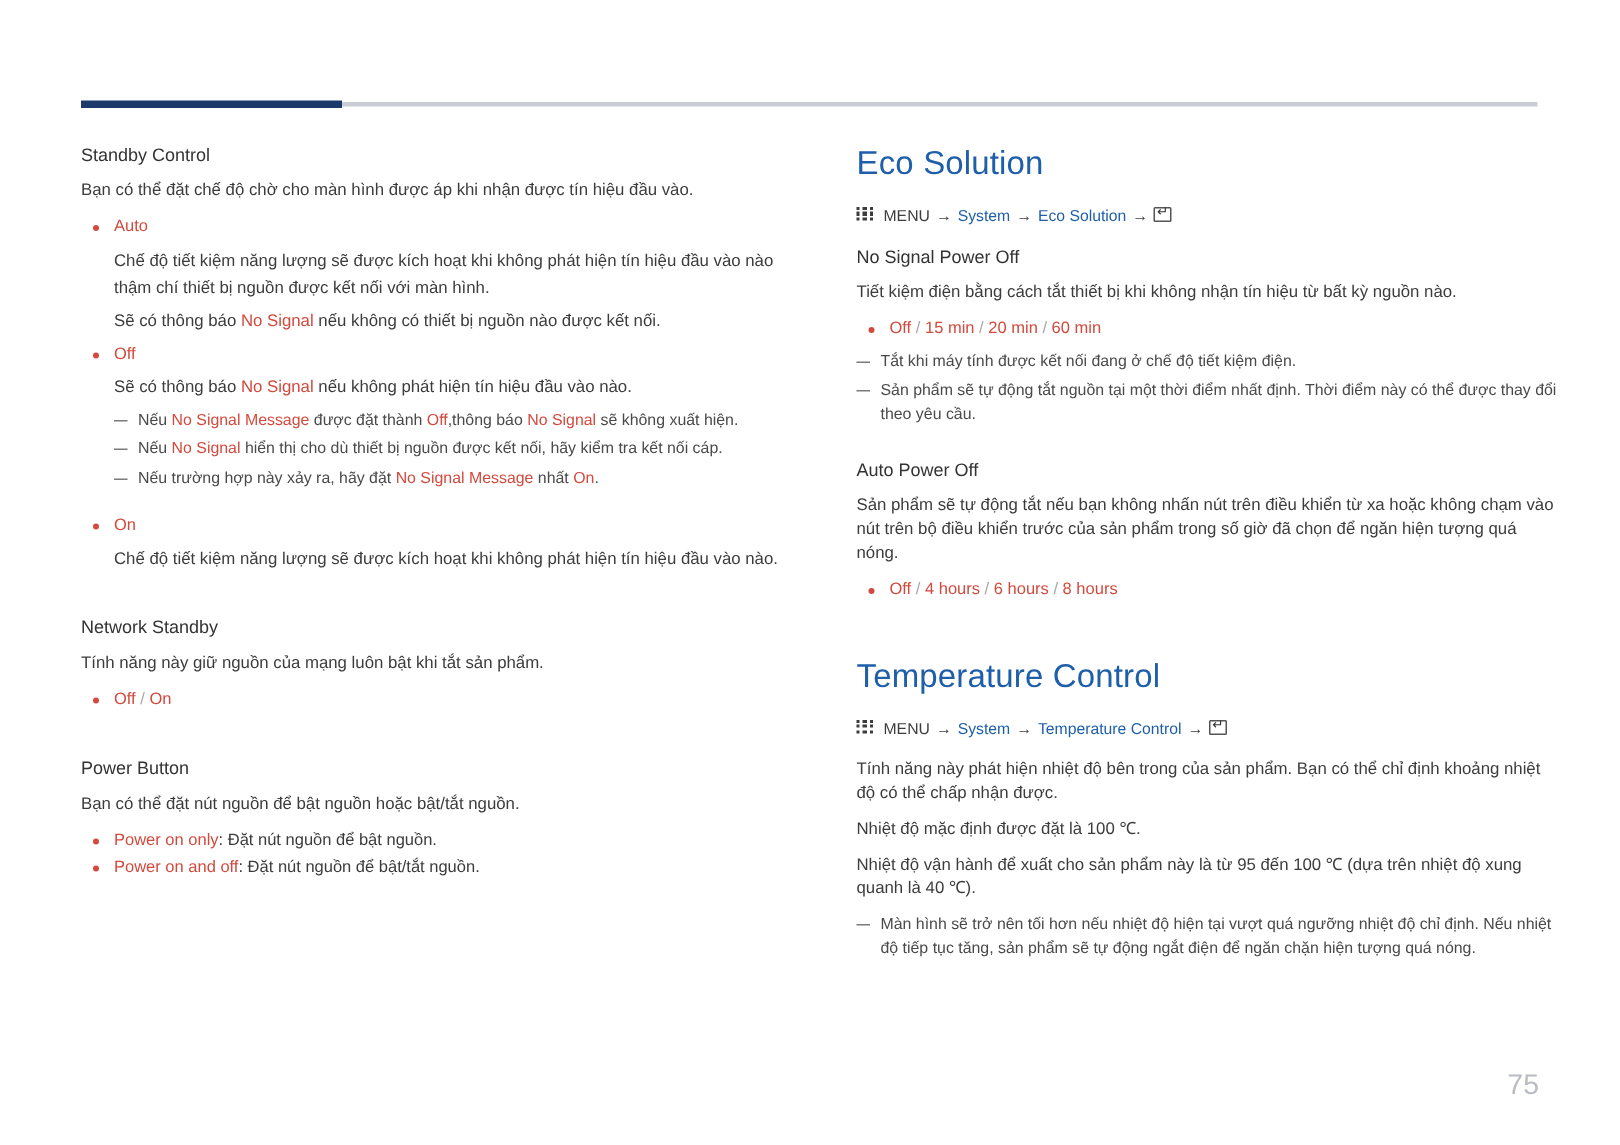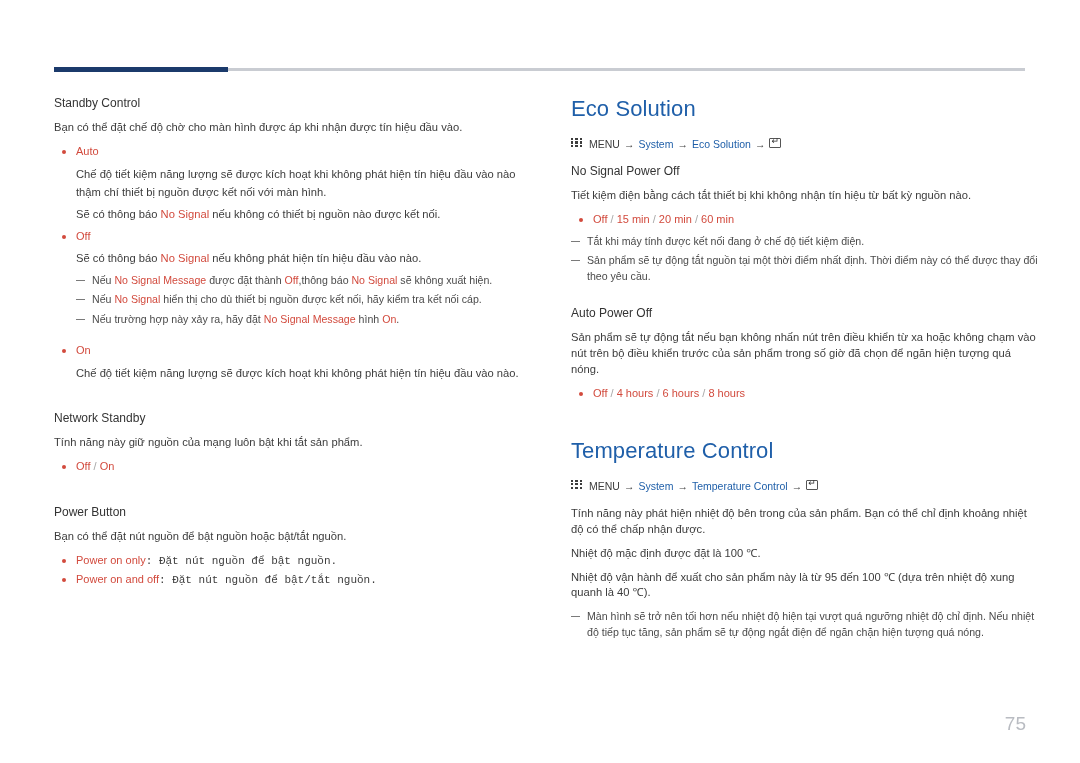--- a/index.html
+++ b/index.html
@@ -106,21 +106,21 @@
     color: #d24a3d;
   }
   ul.bullets > li:before {
     content: "";
     position: absolute;
     left: 8px; top: 6px;
     width: 4px; height: 4px;
     background: #d24a3d;
     border-radius: 50%;
   }
-  ul.bullets > li .desc { color: #3c3c3c; font-family: Liberation Mono, monospace; }
+  ul.bullets > li .desc { color: #3c3c3c; }
   ul.bullets > li .sep { color: #a8a8a8; }
 
   .subpara {
     font-size: 11.2px;
     line-height: 1.45;
     margin: 0 0 6px 22px;
     color: #3c3c3c;
   }
   .subpara.nogap { margin-bottom: 2px; }
   .redword { color: #d24a3d; }
@@ -186,21 +186,21 @@
     <p class="subpara"><span>Sẽ có thông báo </span><span class="redword">No Signal</span><span> nếu không phát hiện tín hiệu đầu vào nào.</span></p>
 
     <div class="note">
       <span>Nếu </span><span class="redword">No Signal Message</span><span> được đặt thành </span><span class="redword">Off</span><span>,thông báo </span><span class="redword">No Signal</span><span> sẽ không xuất hiện.</span>
     </div>
     <div class="note">
       <span>Nếu </span><span class="redword">No Signal</span><span> hiển thị cho dù thiết bị nguồn được kết nối, hãy kiểm tra kết nối cáp.</span>
     </div>
     <div class="note" style="padding-left:16px">
       <span style="position:absolute;left:0;top:7px;width:9px;height:0;"></span>
-      <span>Nếu trường hợp này xảy ra, hãy đặt </span><span class="redword">No Signal Message</span><span> hình </span><span class="redword">On</span><span>.</span>
+      <span>Nếu trường hợp này xảy ra, hãy đặt </span><span class="redword">No Signal Message</span><span> nhất </span><span class="redword">On</span><span>.</span>
     </div>
 
     <div class="spacer-12"></div>
 
     <ul class="bullets">
       <li>
         <span>On</span>
       </li>
     </ul>
     <p class="subpara">Chế độ tiết kiệm năng lượng sẽ được kích hoạt khi không phát hiện tín hiệu đầu vào nào.</p>

